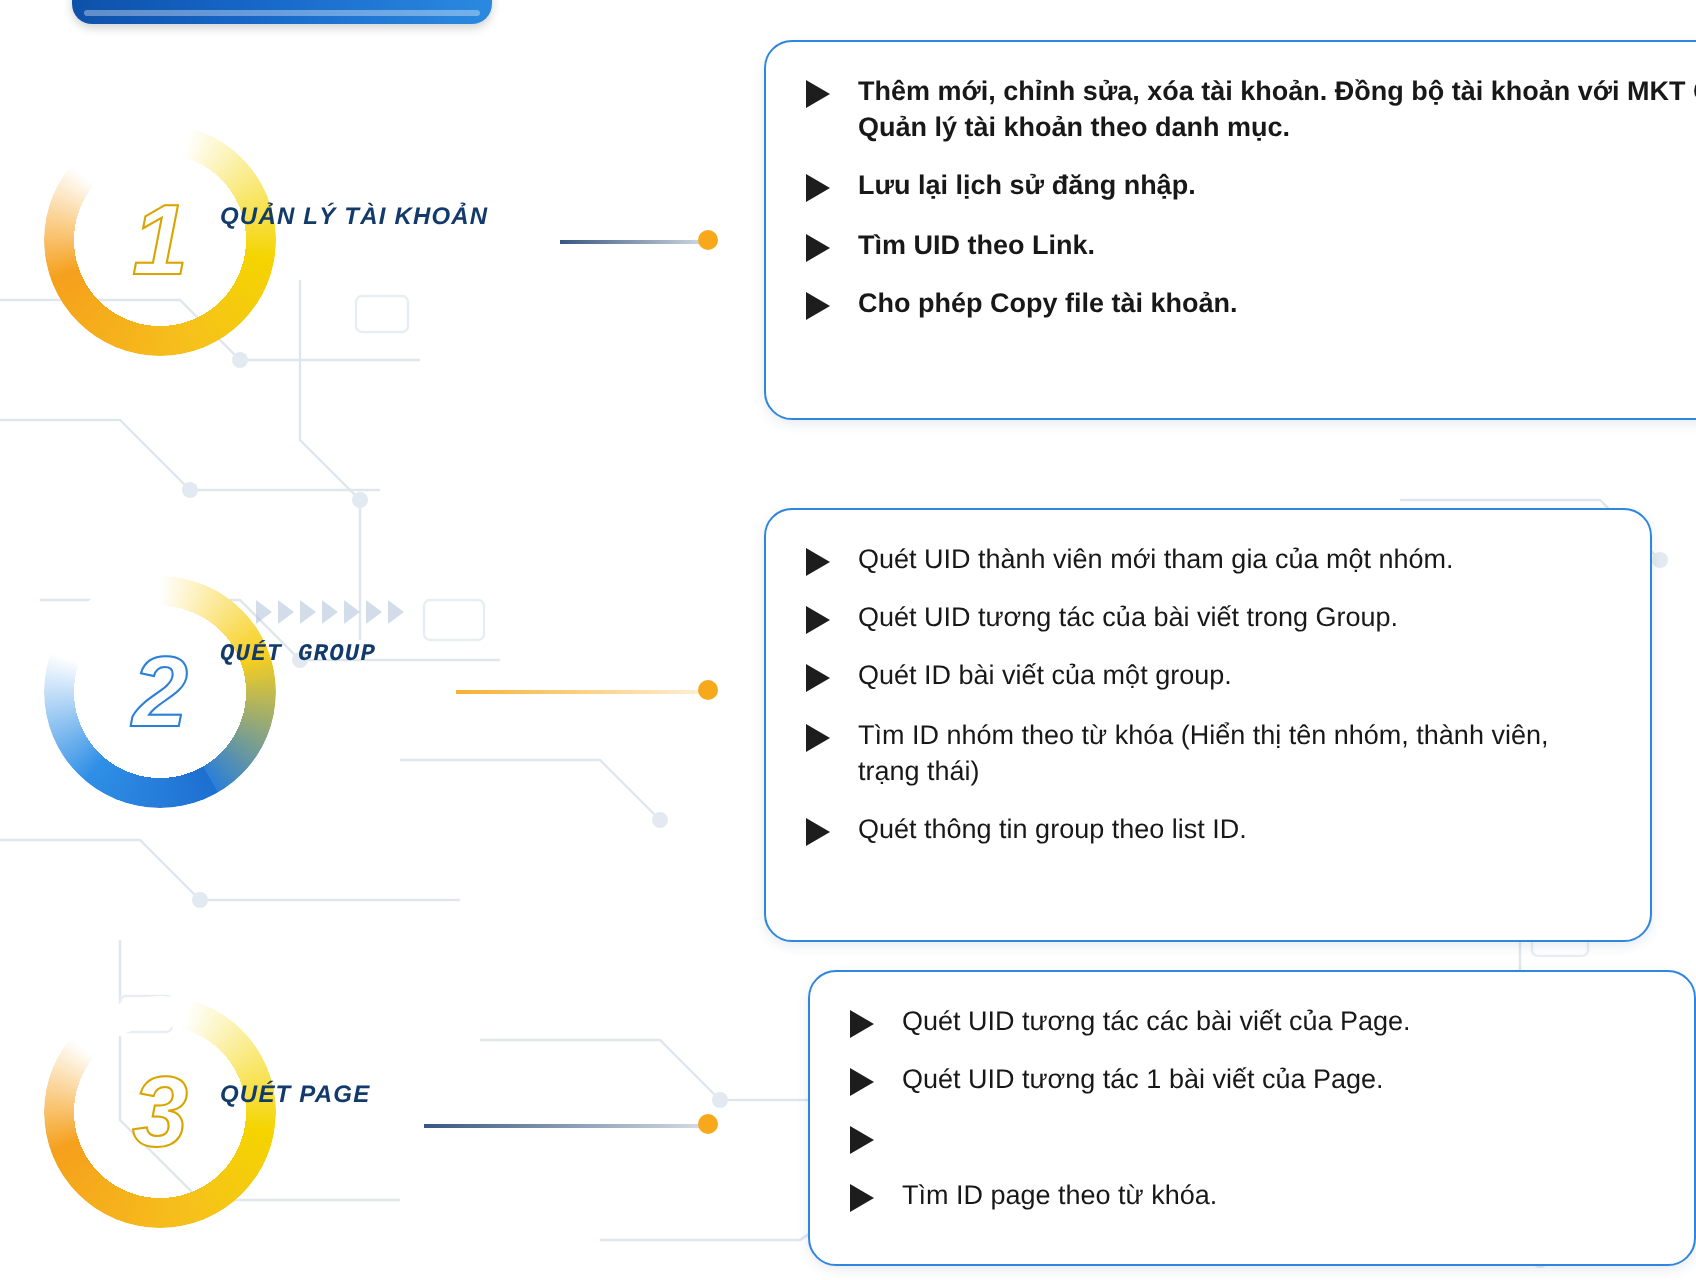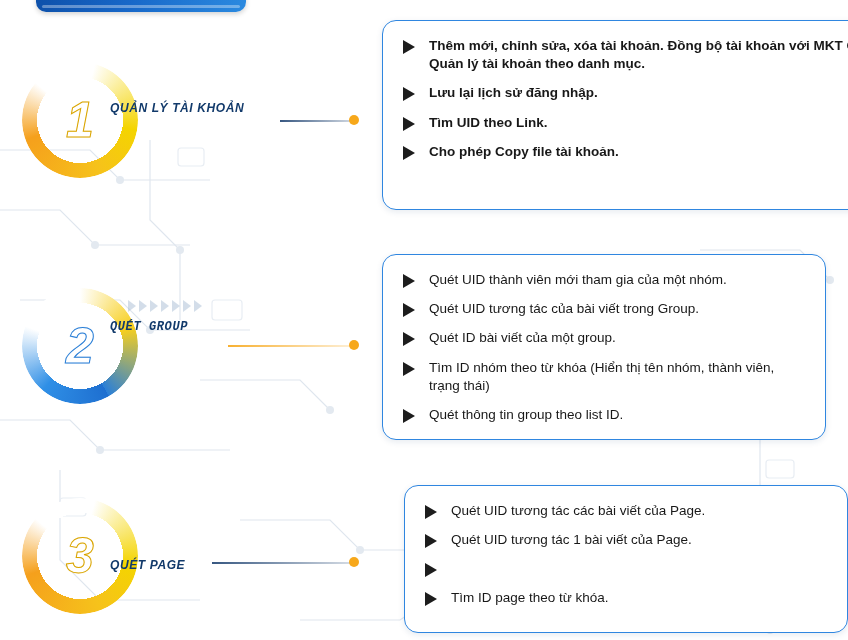--- a/index.html
+++ b/index.html
@@ -246,21 +246,21 @@
       <span class="chev"></span>
       <span class="chev"></span>
       <span class="chev"></span>
       <span class="chev"></span>
       <span class="chev"></span>
   </div>
   <div class="sect-title" style="left:110px; top:320px;font-family:Liberation Mono, monospace;">QUÉT GROUP</div>
   <div class="connector" style="left:228px; top:345px; width:130px; background:linear-gradient(90deg, rgba(247,168,27,0.9), rgba(247,168,27,0.15));"></div>
   <div class="conn-dot" style="left:349px; top:340px;"></div>
 
-  <div class="card" style="left:382px; top:254px; width:444px; height:186px;">
+  <div class="card" style="left:382px; top:254px; width:444px; height:217px;">
     <div class="bullet-row">
       <span class="tri"></span>
       <span class="btext">Quét UID thành viên mới tham gia của một nhóm.</span>
     </div>
     <div class="bullet-row">
       <span class="tri"></span>
       <span class="btext">Quét UID tương tác của bài viết trong Group.</span>
     </div>
     <div class="bullet-row">
       <span class="tri"></span>
@@ -275,21 +275,21 @@
       <span class="btext">Quét thông tin group theo list ID.</span>
     </div>
   </div>
 </div>
 
 <div class="section">
   <div class="badge-wrap" style="left:22px; top:498px;">
     <div class="badge-ring"></div>
     <div class="badge-num b3">3</div>
   </div>
-  <div class="sect-title" style="left:110px; top:540px;margin-top:18px;">QUÉT PAGE</div>
+  <div class="sect-title" style="left:110px; top:540px;">QUÉT PAGE</div>
   <div class="connector" style="left:212px; top:562px; width:146px;"></div>
   <div class="conn-dot" style="left:349px; top:557px;"></div>
 
   <div class="card" style="left:404px; top:485px; width:444px; height:148px;">
     <div class="bullet-row">
       <span class="tri"></span>
       <span class="btext">Quét UID tương tác các bài viết của Page.</span>
     </div>
     <div class="bullet-row">
       <span class="tri"></span>

